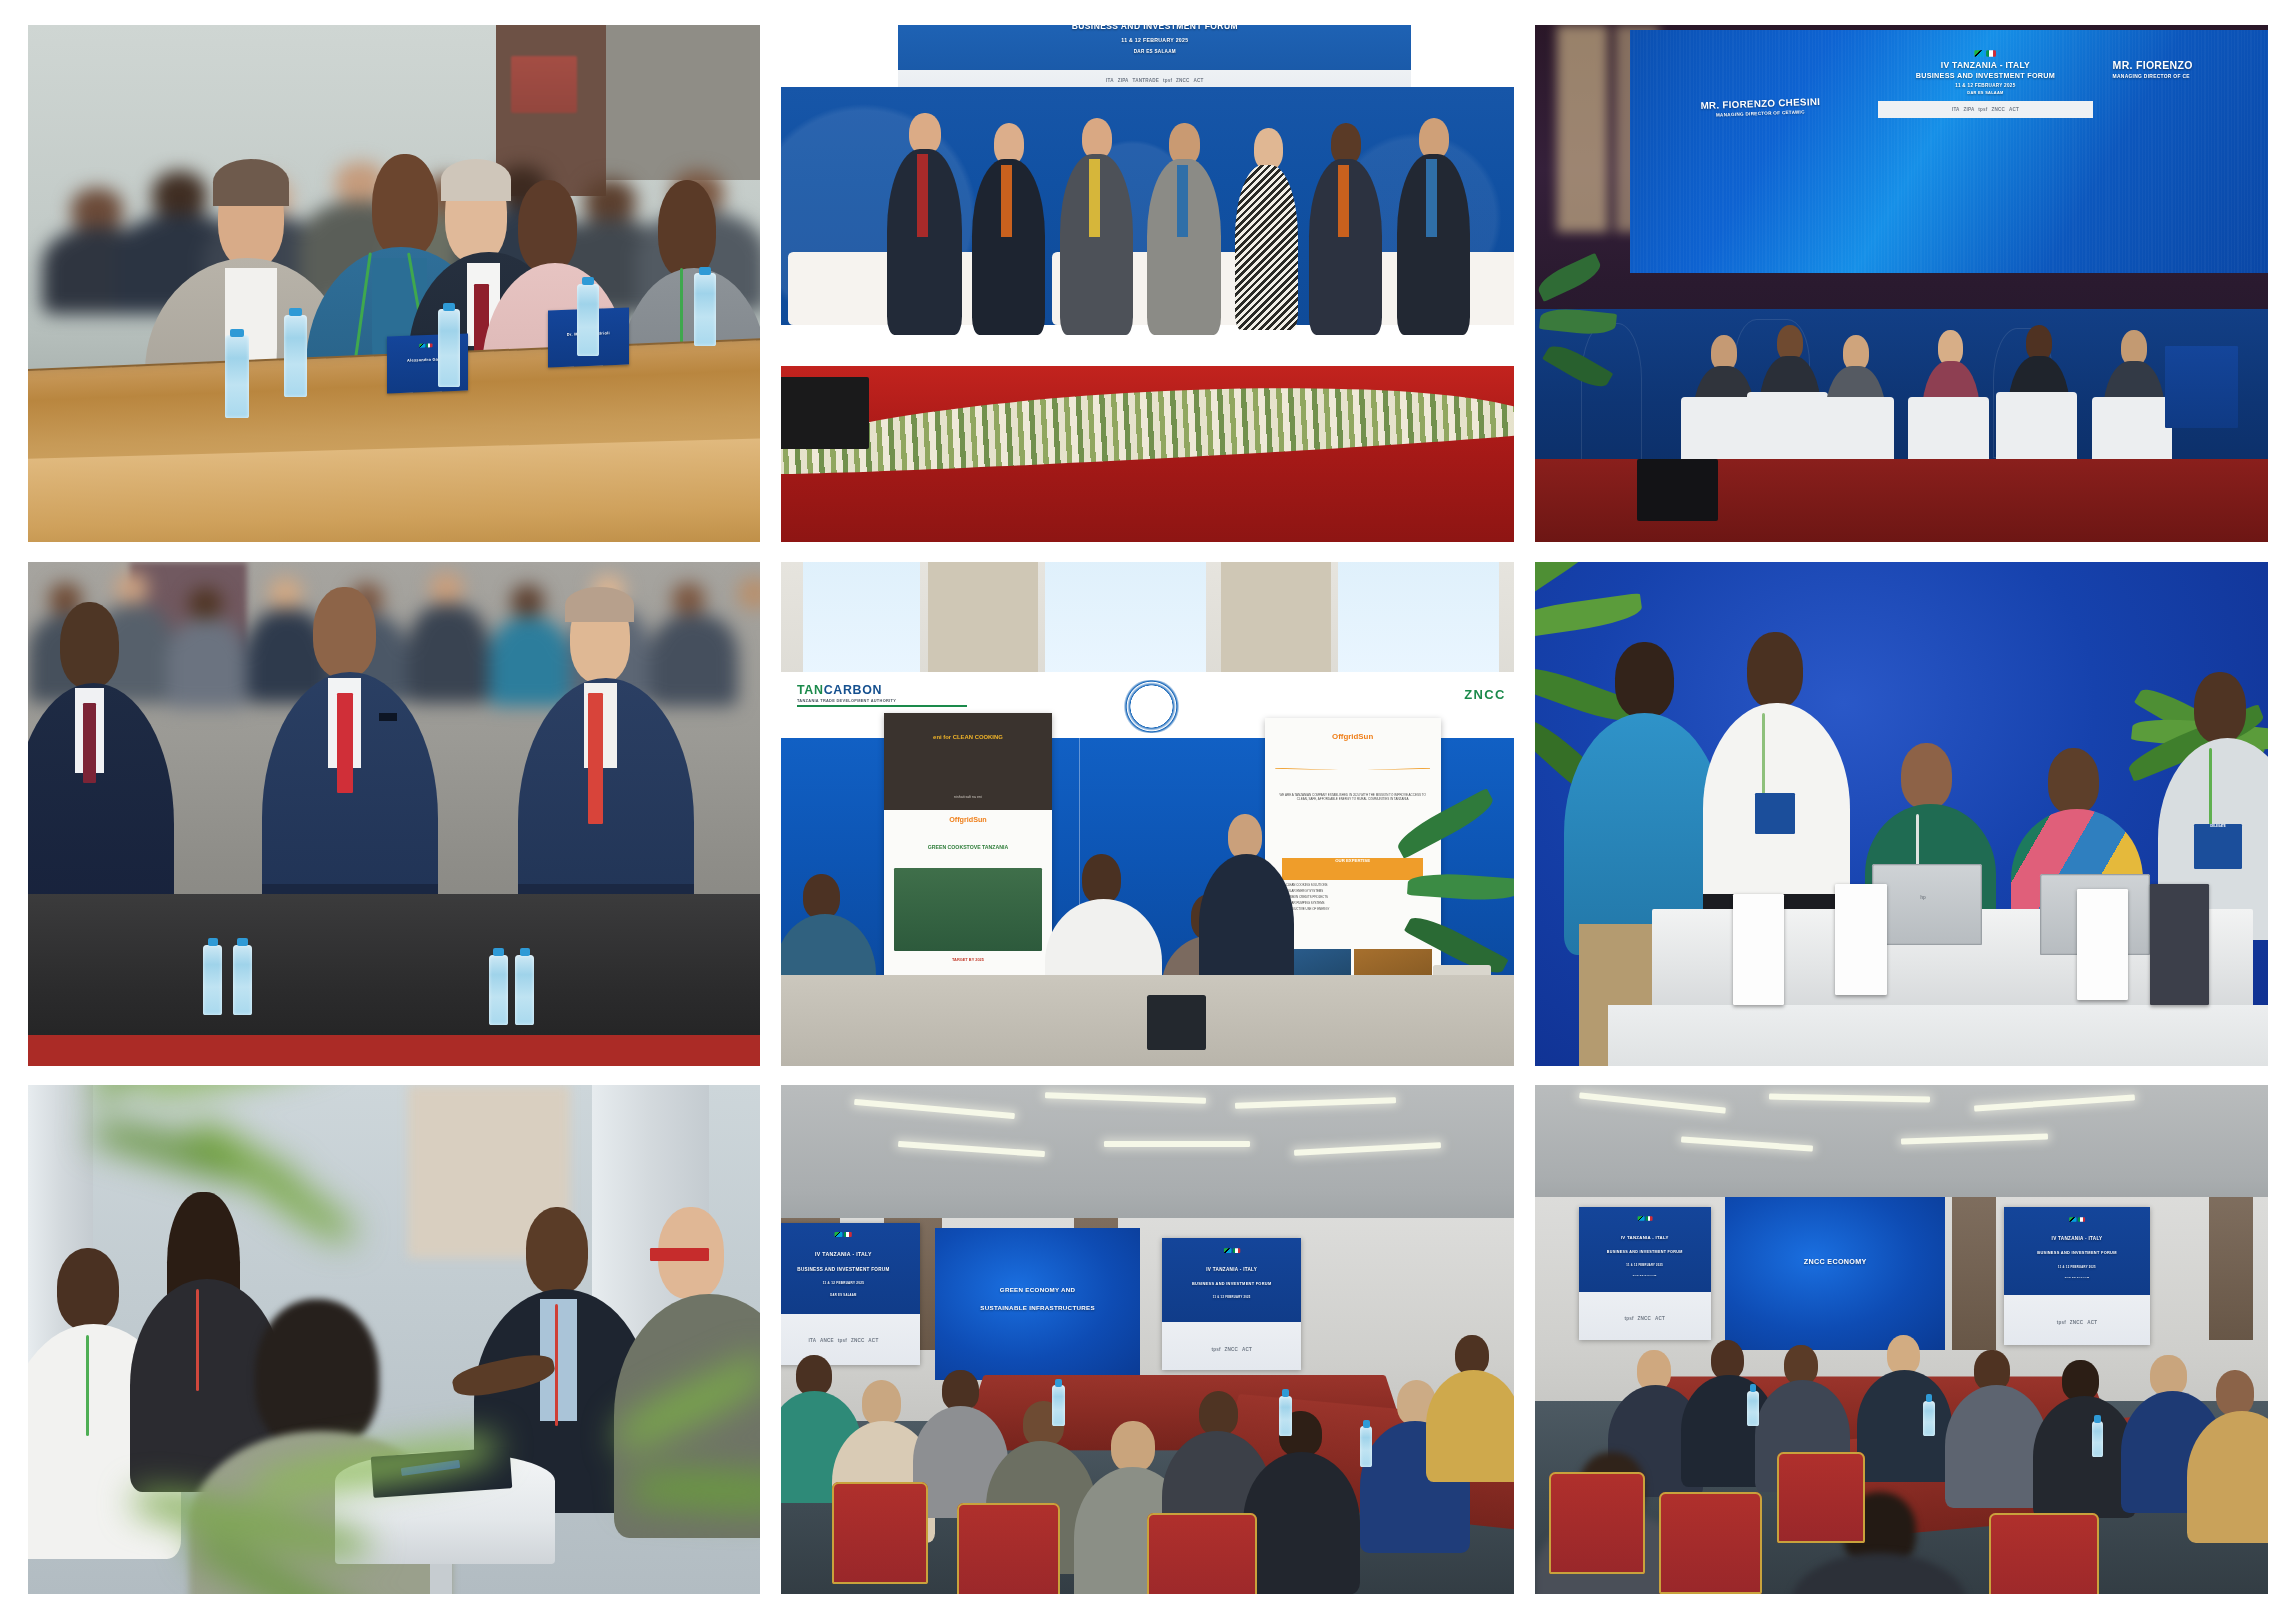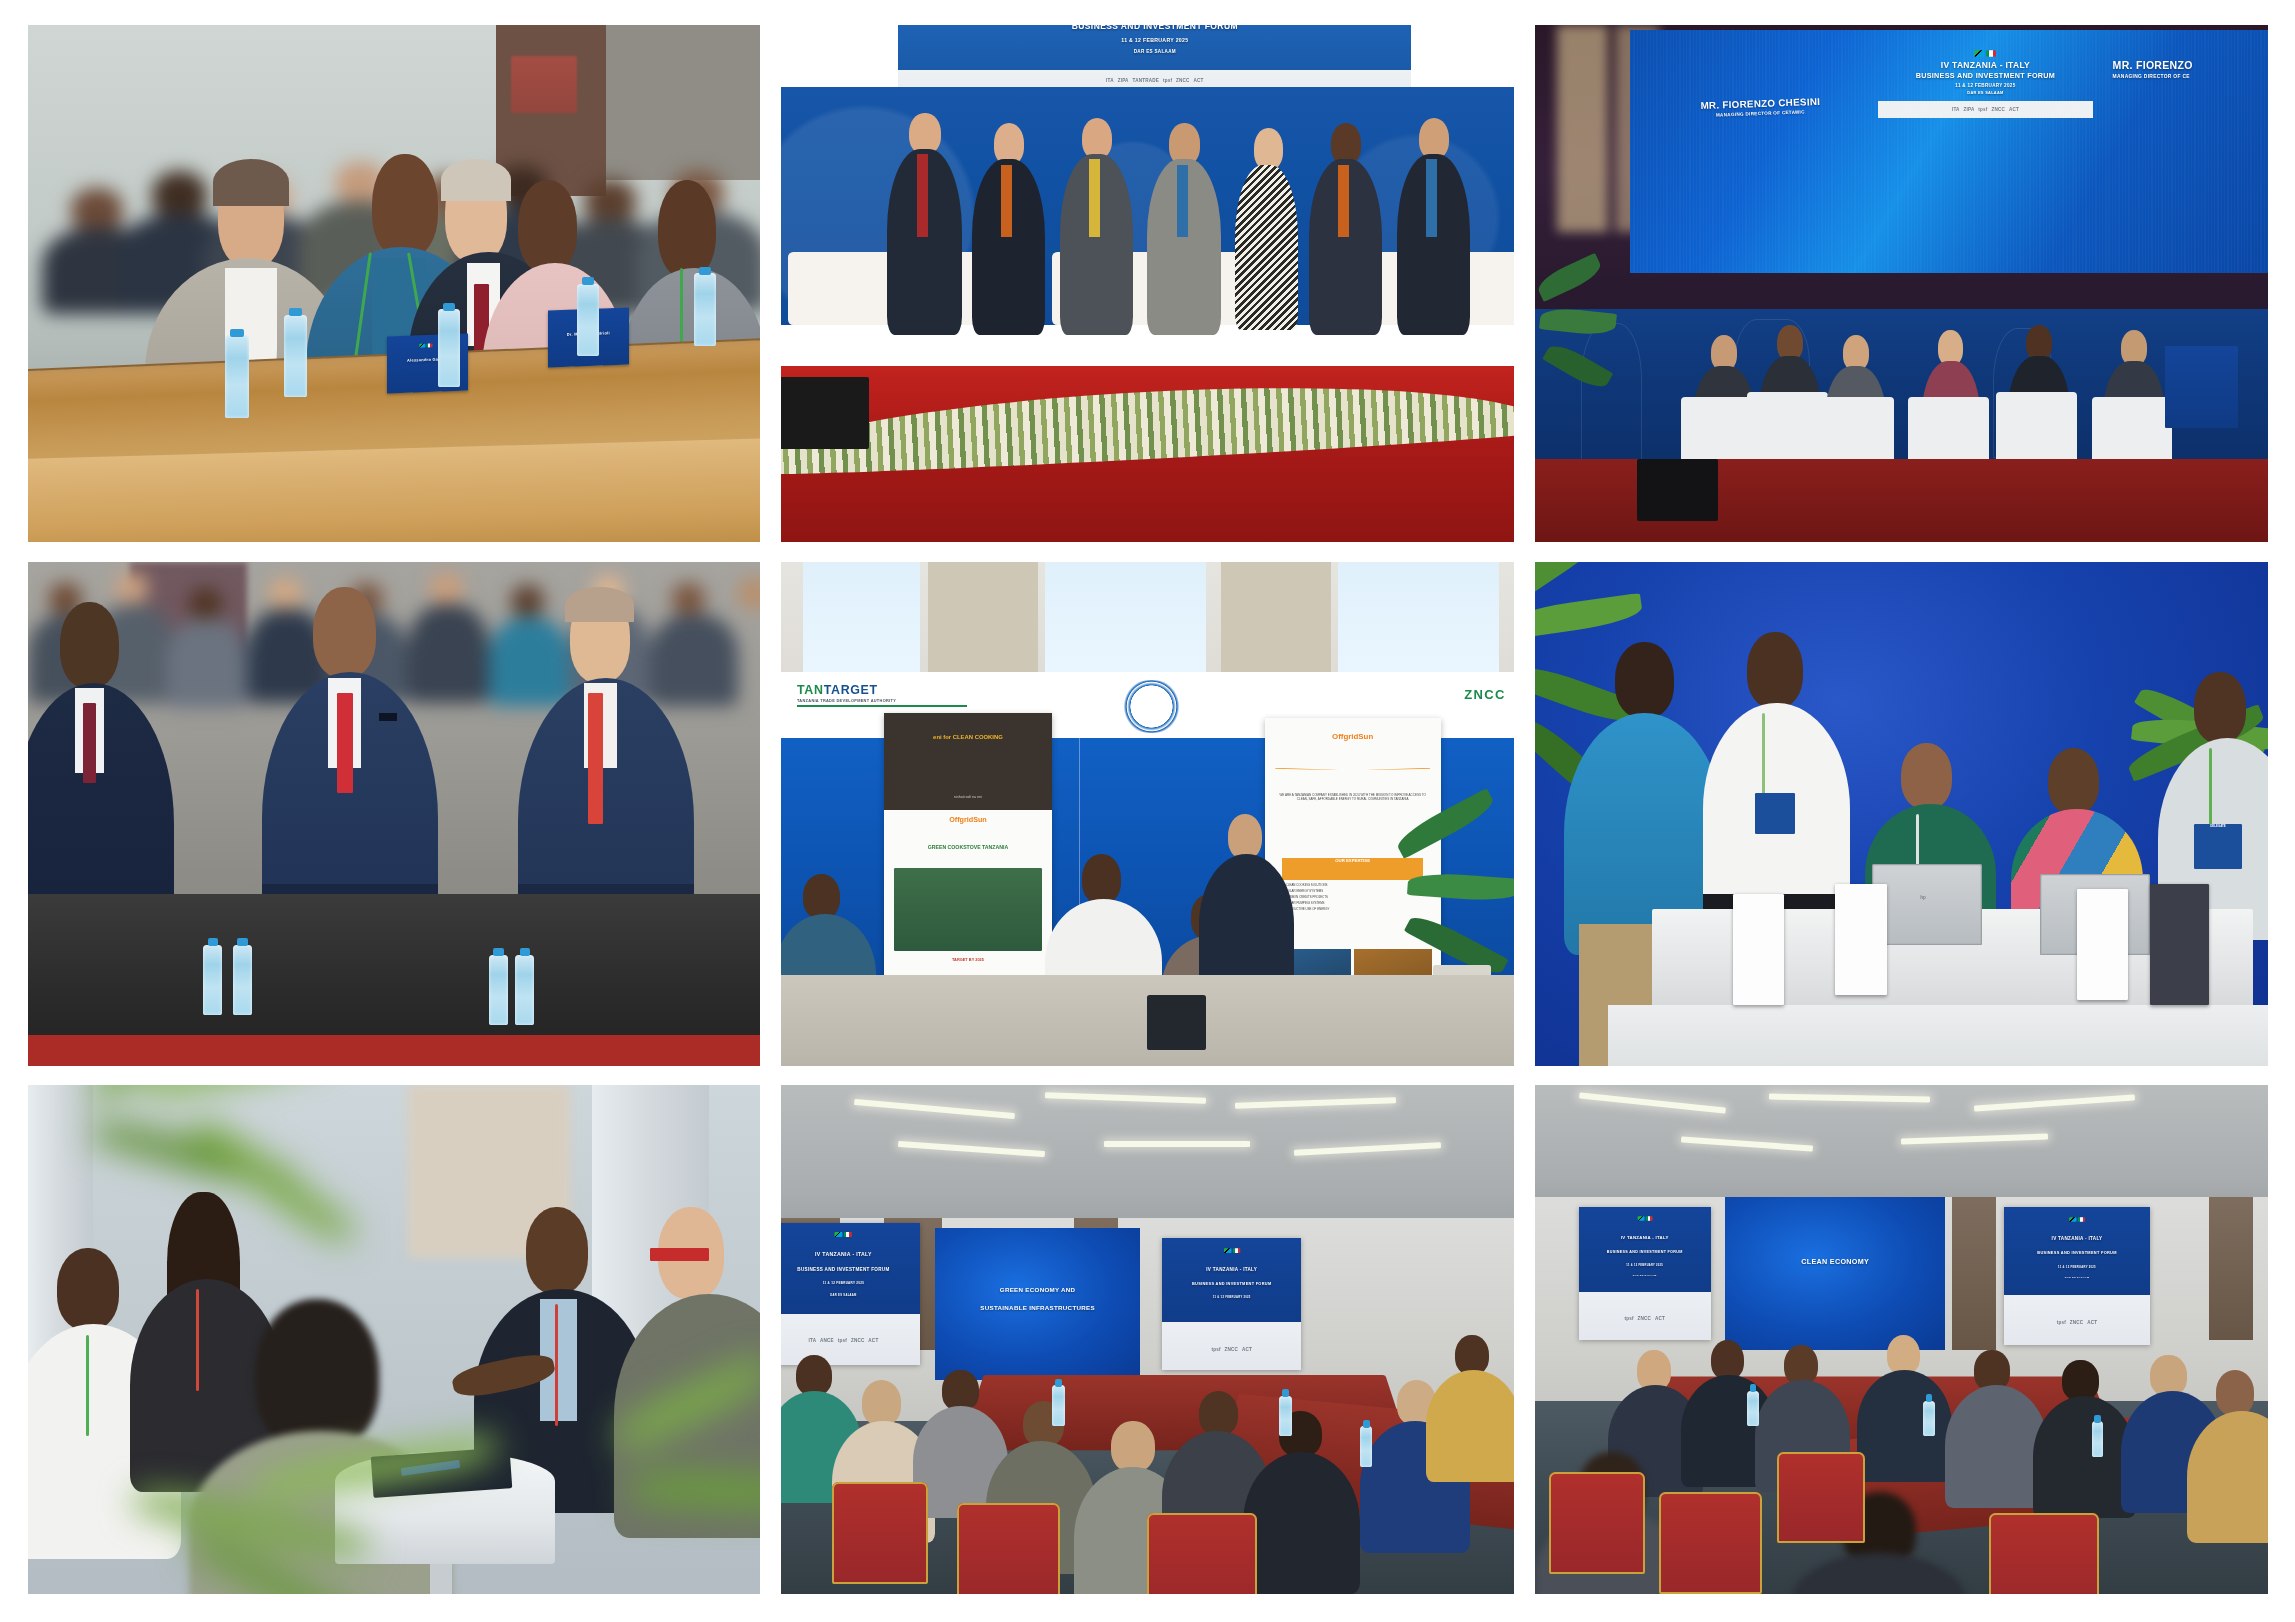--- a/index.html
+++ b/index.html
@@ -456,21 +456,21 @@
       <div class="c5-bg"></div>
       <div class="c5-win" style="left:3%;width:16%;"></div>
       <div class="c5-win" style="left:36%;width:22%;"></div>
       <div class="c5-win" style="left:76%;width:22%;"></div>
       <div style="position:absolute;left:20%;top:-1%;width:15%;height:24%;background:#cfc7b5;"></div>
       <div style="position:absolute;left:60%;top:-1%;width:15%;height:24%;background:#cfc7b5;"></div>
 
       <div class="c5-header">
         <div style="position:absolute;left:4%;top:16%;width:26%;height:62%;">
           <div style="font:700 12.4px/1 'Liberation Sans',sans-serif;color:#1b8a4b;letter-spacing:0.7px;">
-            <span style="color:#1b8a4b;">TAN</span><span style="color:#15508f;">TARGET</span>
+            <span style="color:#1b8a4b;">TAN</span><span style="color:#15508f;">CARBON</span>
           </div>
           <div style="margin-top:2.6px;font:700 3.9px/1 'Liberation Sans',sans-serif;color:#4c5560;letter-spacing:0.3px;">TANZANIA TRADE DEVELOPMENT AUTHORITY</div>
           <div style="margin-top:2.6px;height:1.3px;background:#1b8a4b;width:86%;"></div>
         </div>
         <div style="position:absolute;left:46%;top:10%;width:9%;height:76%;border-radius:50%;
                     background:radial-gradient(circle,#ffffff 48%,#1565b8 49%,#ffffff 56%,#1565b8 58%,#ffffff 64%);"></div>
         <div style="position:absolute;right:3%;top:22%;font:700 13px/1 'Liberation Sans',sans-serif;color:#1b8a4b;letter-spacing:1.3px;">ZNCC</div>
       </div>
 
       <div class="c5-blue">
@@ -767,21 +767,21 @@
         <div class="plate-txt" style="left:0;right:0;top:43%;font-size:2.6px;">11 &amp; 12 FEBRUARY 2025</div>
         <div class="plate-txt" style="left:0;right:0;top:51%;font-size:2.4px;">DAR ES SALAAM</div>
         <div class="logostrip" style="left:2%;right:2%;top:70%;height:28%;flex-wrap:wrap;">
           <span>tpsf</span>
             <span>ZNCC</span>
             <span>ACT</span>
         </div>
       </div>
 
       <div class="led-board" style="left:26%;top:22%;width:30%;height:30%;">
-        <div class="plate-txt" style="left:0;right:0;top:40%;font-size:7.2px;">CLEAN ECONOMY</div>
+        <div class="plate-txt" style="left:0;right:0;top:40%;font-size:7.2px;">ZNCC ECONOMY</div>
       </div>
 
       <div class="evt-board" style="left:64%;top:24%;width:20%;height:27%;">
         <div class="flagpair" style="left:50%;top:6%;transform:translateX(-50%) scale(.66);">
           <div class="flag flag-tz"></div>
             <div class="flag flag-it"></div>
         </div>
         <div class="plate-txt" style="left:0;right:0;top:21%;font-size:4.6px;">IV TANZANIA - ITALY</div>
         <div class="plate-txt" style="left:0;right:0;top:32%;font-size:3.9px;">BUSINESS AND INVESTMENT FORUM</div>
         <div class="plate-txt" style="left:0;right:0;top:43%;font-size:2.7px;">11 &amp; 12 FEBRUARY 2025</div>

